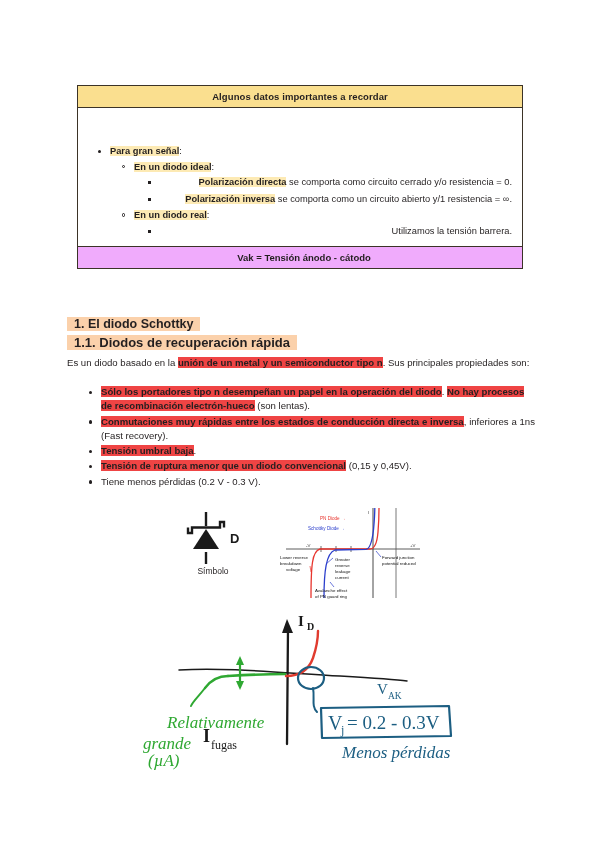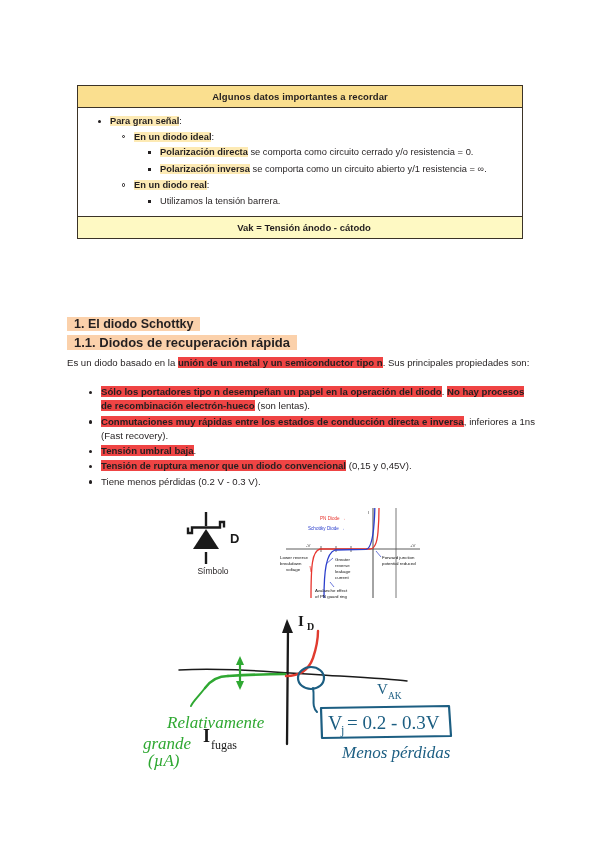--- a/index.html
+++ b/index.html
@@ -37,30 +37,31 @@
   .callout-header {
     background: #fadf8f;
     border-bottom: 1.5px solid #3b3327;
     text-align: center;
     font-weight: bold;
     font-size: 9.5px;
     padding: 5px 4px 5px 4px;
     letter-spacing: .1px;
   }
   .callout-footer {
-    background: #fef9c3;
+    background: #f0abfc;
     border-top: 1.5px solid #3b3327;
     text-align: center;
     font-weight: bold;
     font-size: 9.5px;
     padding: 5px 4px 5px 12px;
   }
   .callout-body {
     padding: 6px 10px 6px 10px;
     background: #fff;
+    margin-top: 30px;
   }
 
   ul.lv1, ul.lv2, ul.lv3 {
     margin: 0;
     padding: 0 0 0 22px;
     list-style: none;
   }
   ul.lv1 > li, ul.lv2 > li, ul.lv3 > li {
     position: relative;
     font-size: 9.3px;
@@ -86,21 +87,21 @@
     box-sizing: border-box;
   }
   ul.lv3 > li::before {
     content: "";
     position: absolute;
     left: -12px; top: 6px;
     width: 3.4px; height: 3.4px;
     background: #231f20;
   }
   ul.lv2 { padding-left: 24px; }
-  ul.lv3 { padding-left: 26px; }
+  ul.lv3 { padding-left: 26px; text-align: right; }
 
   b { font-weight: bold; }
   .hl-y { background: #fdeab4; }
   .hl-p { background: #ef4444; }
 
   
   .h1 {
     position: absolute;
     left: 67px;
     top: 317px;

